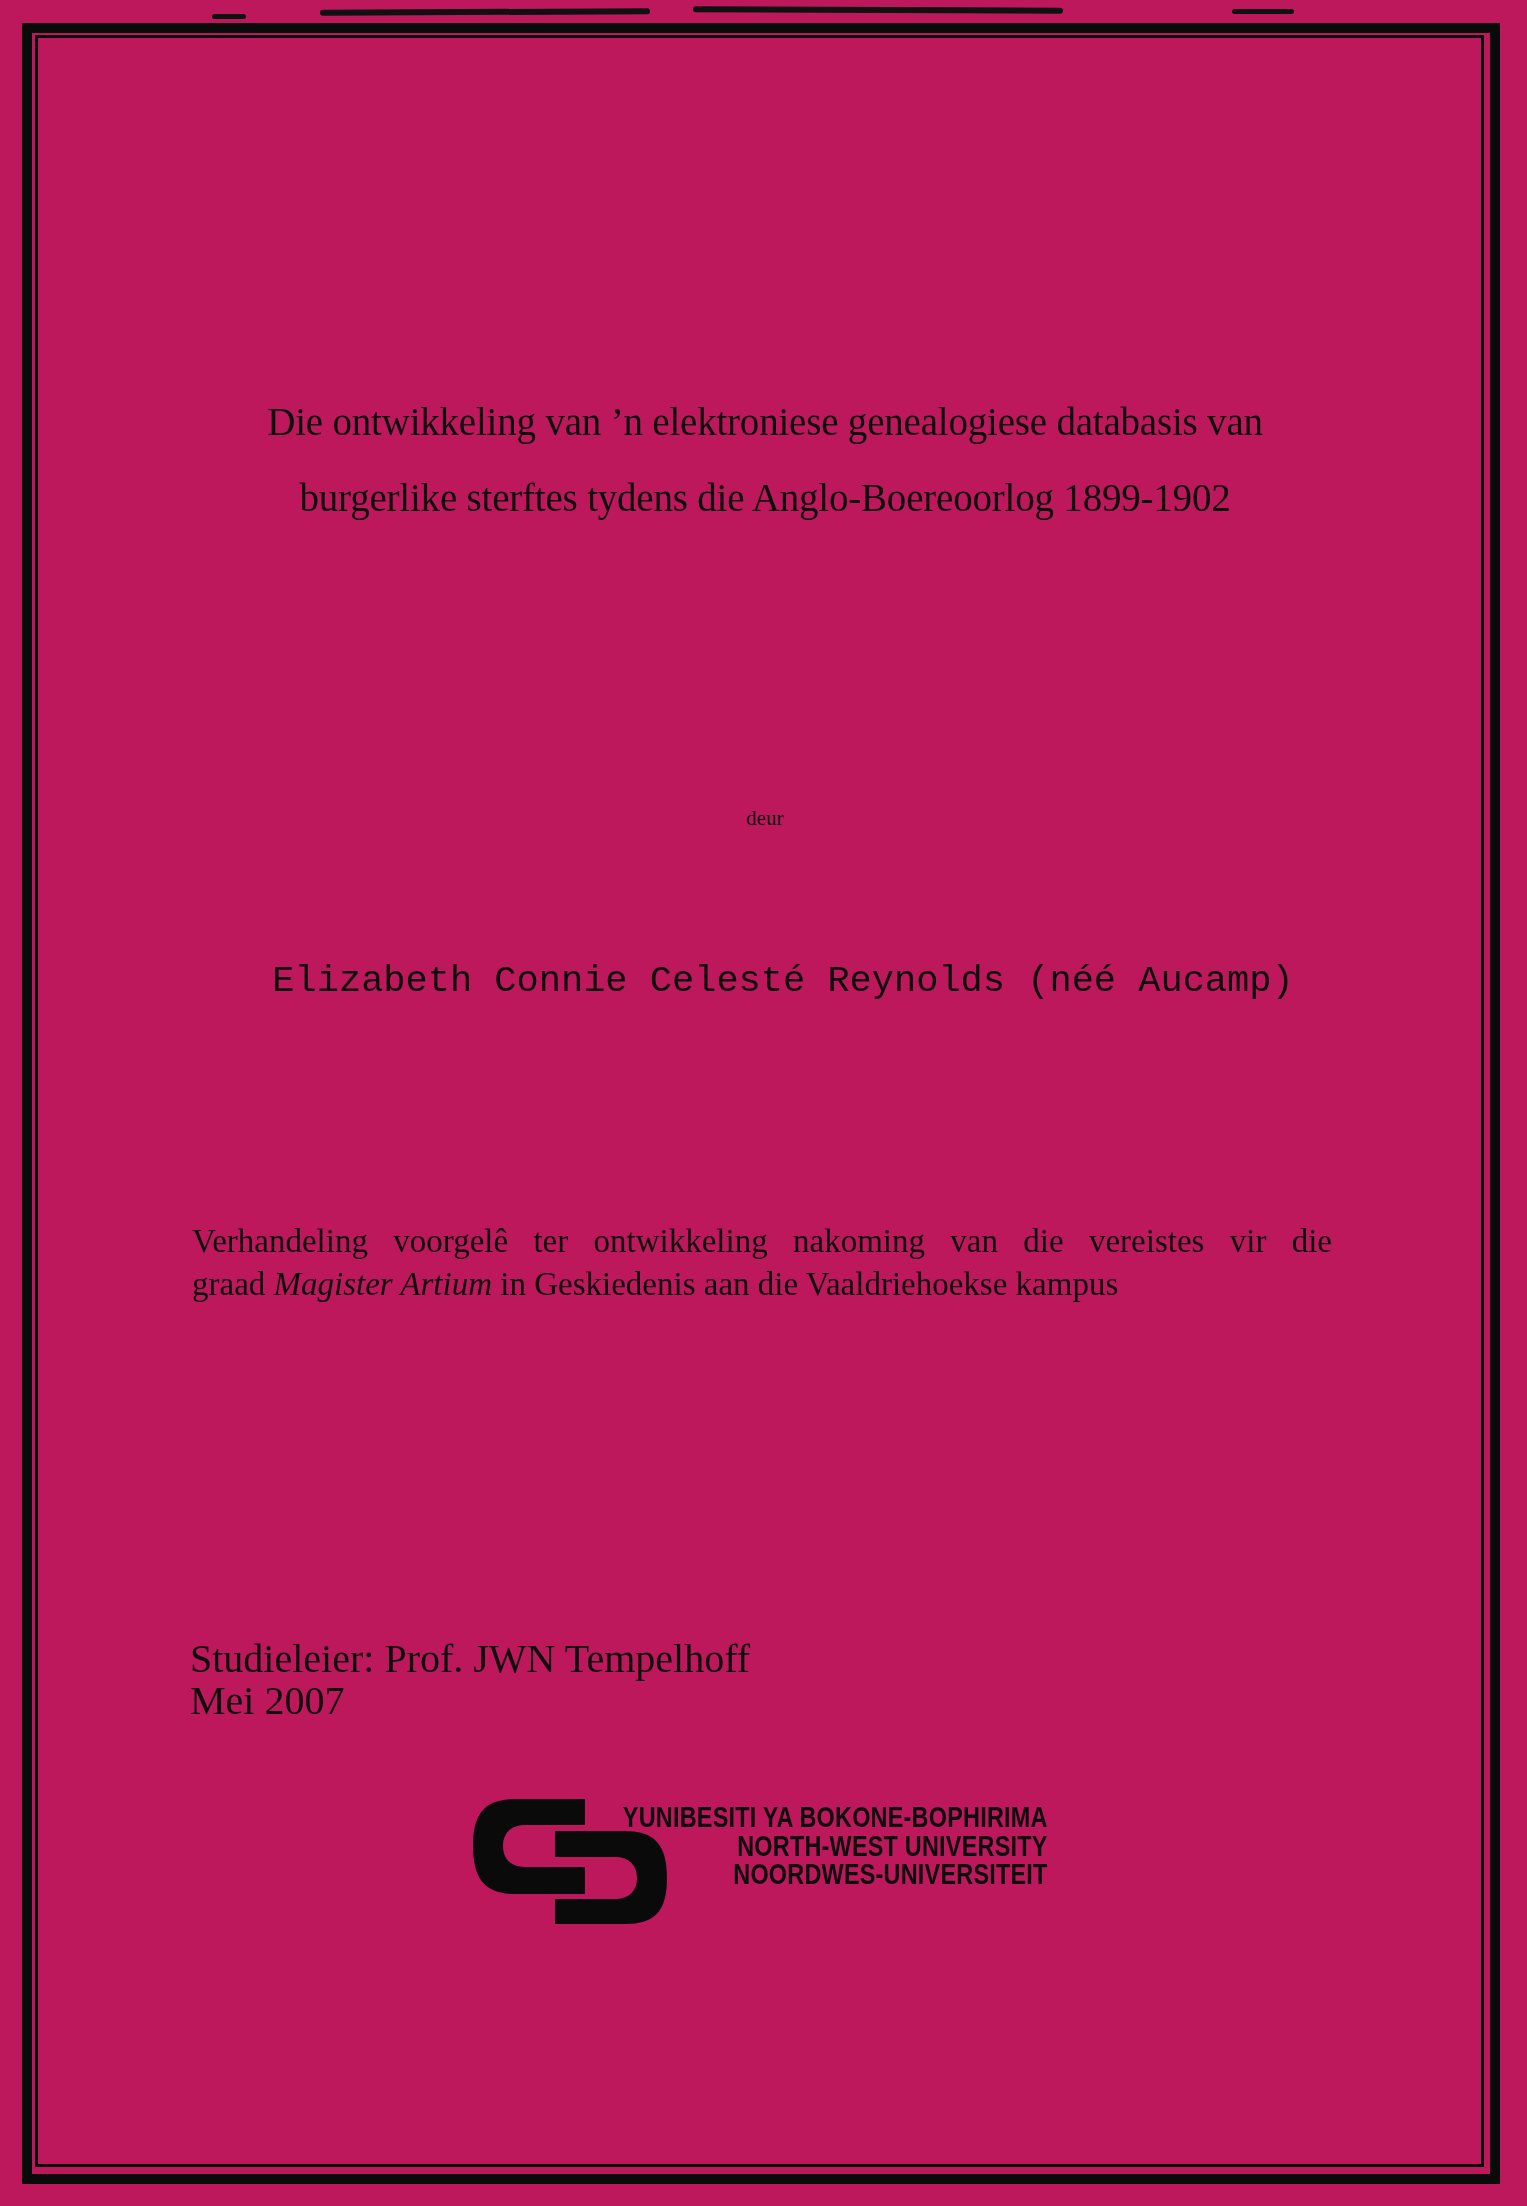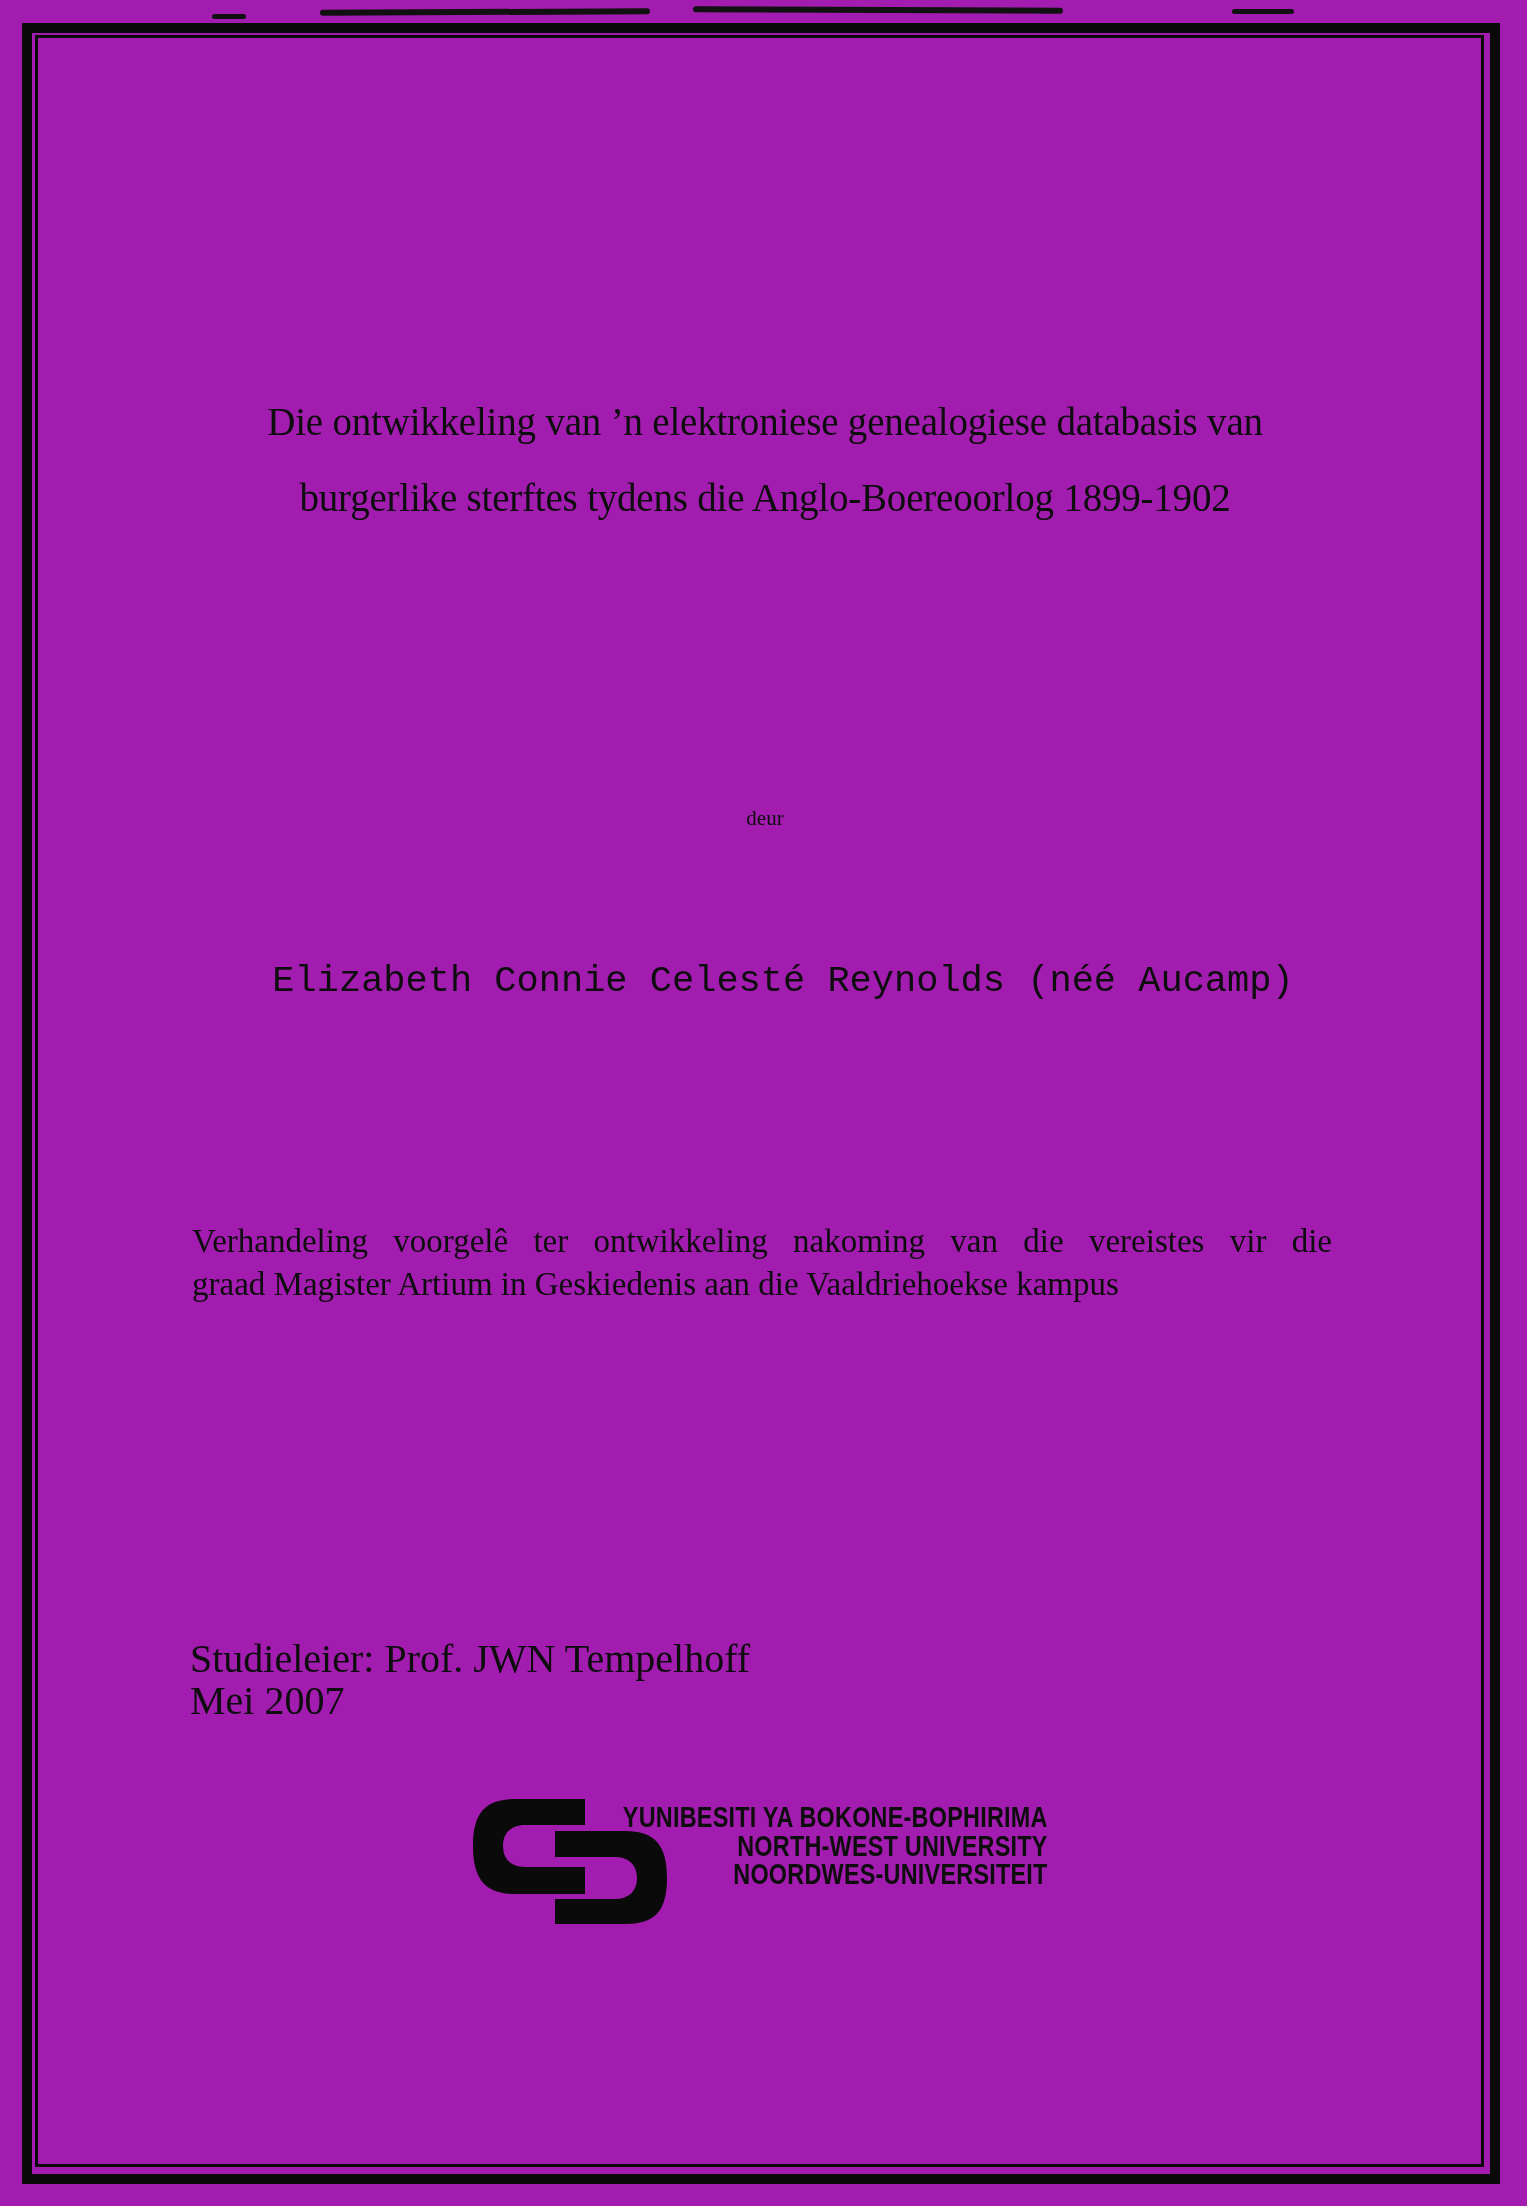--- a/index.html
+++ b/index.html
@@ -4,21 +4,21 @@
 <style>
   html, body {
     margin: 0;
     padding: 0;
     background: #ffffff;
   }
   .page {
     position: relative;
     width: 1527px;
     height: 2206px;
-    background: #a21caf;
+    background: #be185d;
     color: #0d0d0d;
     font-family: "Liberation Serif", serif;
     overflow: hidden;
   }
   .frame-outer {
     position: absolute;
     left: 22px; top: 23px; right: 27px; bottom: 22px;
     border: 10px solid #0a0a0a;
   }
   .frame-inner {
@@ -62,21 +62,21 @@
   .statement {
     position: absolute;
     left: 192px; width: 1140px; top: 1220px;
     font-size: 33px;
     line-height: 43px;
   }
   .statement .justified {
     text-align: justify;
     text-align-last: justify;
   }
-  .statement .italic { }
+  .statement .italic { font-style: italic; }
   .supervisor-block {
     position: absolute;
     left: 190px; top: 1638px;
     font-size: 40px;
     line-height: 42px;
   }
   .logo-mark {
     position: absolute;
     left: 465px; top: 1799px;
     width: 204px; height: 127px;

